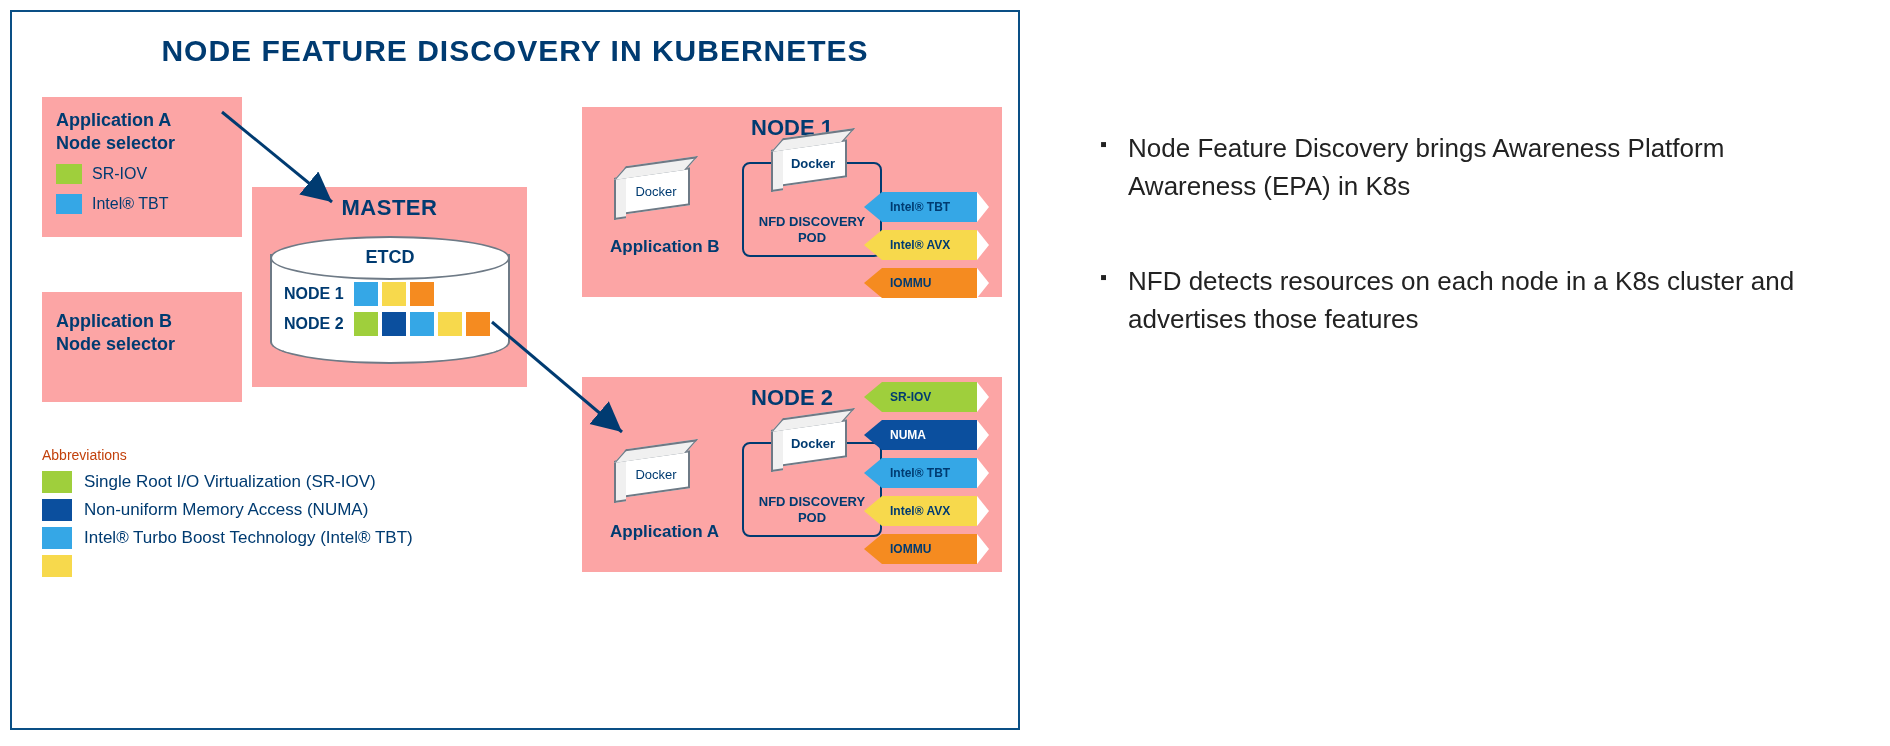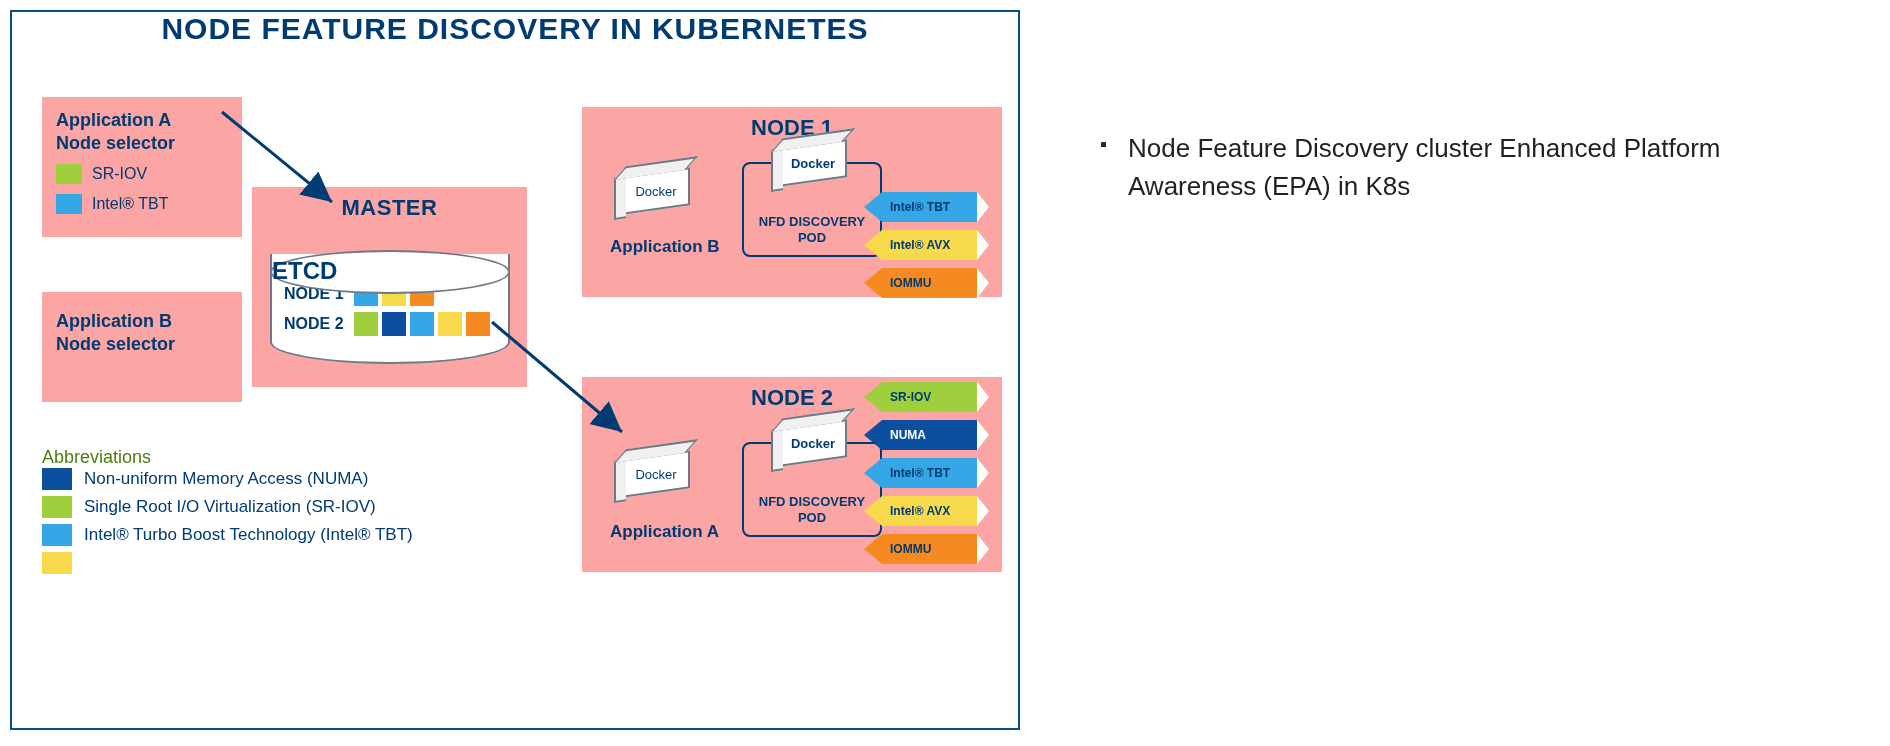--- a/index.html
+++ b/index.html
@@ -2,34 +2,34 @@
 <html><head>
 <meta charset="utf-8">
 <style>
   * { box-sizing: border-box; margin: 0; padding: 0; }
   body { font-family: Arial, Helvetica, sans-serif; background: #fff; width: 1890px; height: 746px; display: flex; }
   .diagram-wrap { width: 1010px; height: 720px; border: 2px solid #0a4f85; margin: 10px 0 0 10px; position: relative; background: #fff; }
   .right-col { flex: 1; padding: 130px 40px 0 80px; }
   .right-col ul { list-style: none; }
   .right-col li { font-size: 26px; color: #222; margin-bottom: 58px; line-height: 1.45; position: relative; padding-left: 28px; }
   .right-col li::before { content: "▪"; position: absolute; left: 0; top: 0; color: #222; font-size: 20px; }
-  .title { color: #003b71; font-weight: 800; letter-spacing: 1px; font-size: 30px; text-align: center; }
+  .title { color: #003b71; font-weight: 800; letter-spacing: 1px; font-size: 30px; text-align: center; padding-top: 22px; }
   .panel { background: #fca5a5; position: absolute; }
   .panel-label { color: #003b71; font-weight: 700; }
   .appA { left: 30px; top: 85px; width: 200px; height: 140px; padding: 12px 14px; }
   .appA .panel-label { font-size: 18px; line-height: 1.25; }
   .appB { left: 30px; top: 280px; width: 200px; height: 110px; padding: 18px 14px; }
   .appB .panel-label { font-size: 18px; line-height: 1.25; }
   .sel-item { display: flex; align-items: center; margin-top: 10px; }
   .swatch { width: 26px; height: 20px; margin-right: 10px; }
   .sel-item span { color: #003b71; font-size: 16px; }
   .master { left: 240px; top: 175px; width: 275px; height: 200px; }
   .master-title { color: #003b71; font-weight: 800; font-size: 22px; text-align: center; padding-top: 8px; letter-spacing: 0.5px; }
   .etcd { position: absolute; left: 18px; top: 45px; width: 240px; height: 140px; }
-  .cyl-top { position: absolute; top: 18px; left: 0; width: 240px; height: 44px; border: 2px solid #6e7a86; border-radius: 50%; background: #fff; z-index: 2; line-height: 38px; color: #003b71; font-weight: 700; font-size: 24px; }
+  .cyl-top { position: absolute; top: 4px; left: 0; width: 240px; height: 44px; border: 2px solid #6e7a86; border-radius: 50%; background: #fff; z-index: 2; text-align: center; line-height: 38px; color: #003b71; font-weight: 700; font-size: 18px; }
   .cyl-body { position: absolute; top: 22px; left: 0; width: 240px; height: 110px; border-left: 2px solid #6e7a86; border-right: 2px solid #6e7a86; border-bottom: 2px solid #6e7a86; border-radius: 0 0 120px 120px / 0 0 22px 22px; background: #fff; padding: 28px 12px 0 12px; }
   .etcd-row { display: flex; align-items: center; margin-bottom: 6px; }
   .etcd-row .nl { color: #003b71; font-weight: 700; font-size: 16px; width: 70px; }
   .sq { width: 24px; height: 24px; margin-right: 4px; }
   .node { left: 570px; width: 420px; }
   .node1 { top: 95px; height: 190px; }
   .node2 { top: 365px; height: 195px; }
   .node-title { color: #003b71; font-weight: 800; font-size: 22px; text-align: center; padding-top: 8px; }
   .docker-box { position: absolute; width: 68px; height: 38px; border: 2px solid #6e7a86; transform: skewY(-8deg); background: #fff; }
   .docker-box::before { content: ""; position: absolute; left: -10px; top: -2px; width: 10px; height: 38px; border: 2px solid #6e7a86; border-right: none; background: #f0f0f0; transform: skewX(0deg); }
@@ -48,21 +48,21 @@
   .feat-arrow { position: absolute; left: 870px; height: 30px; display: flex; align-items: center; }
   .fa-body { height: 30px; width: 95px; display: flex; align-items: center; padding-left: 8px; font-size: 12px; color: #003b71; font-weight: 600; position: relative; }
   .fa-body::before { content: ""; position: absolute; left: -18px; top: 0; border-top: 15px solid transparent; border-bottom: 15px solid transparent; border-right: 18px solid; border-right-color: inherit; }
   .fa-body::after { content: ""; position: absolute; right: -12px; top: 0; border-top: 15px solid transparent; border-bottom: 15px solid transparent; border-left: 12px solid #fff; }
   .c-green  { background: #9fcf3c; border-right-color: #9fcf3c; }
   .c-dblue  { background: #0b4f9e; border-right-color: #0b4f9e; color: #fff; }
   .c-lblue  { background: #35a7e6; border-right-color: #35a7e6; }
   .c-yellow { background: #f7d94c; border-right-color: #f7d94c; }
   .c-orange { background: #f58b20; border-right-color: #f58b20; }
   .abbrev { position: absolute; left: 30px; top: 435px; width: 480px; }
-  .abbrev-title { color: #4d7c0f; font-size: 18px; margin-bottom: 0; }
+  .abbrev-title { color: #c2410c; font-size: 14px; margin-bottom: 8px; }
   .abbrev-row { display: flex; align-items: center; margin-bottom: 6px; }
   .abbrev-row .swatch { width: 30px; height: 22px; margin-right: 12px; }
   .abbrev-row span { color: #003b71; font-size: 17px; }
   .arrow-svg { position: absolute; pointer-events: none; }
 </style>
 </head>
 <body>
 
 <div class="diagram-wrap">
   <div class="title">NODE FEATURE DISCOVERY IN KUBERNETES</div>
@@ -184,35 +184,36 @@
           <path d="M0,0 L10,5 L0,10 z" fill="#003b71"></path>
         </marker>
       </defs>
     <line x1="10" y1="10" x2="140" y2="120" stroke="#003b71" stroke-width="3" marker-end="url(#ah2)"></line>
   </svg>
 
   <div class="abbrev">
     <div class="abbrev-title">Abbreviations</div>
     <div id="abbrev-rows">
         <div class="abbrev-row">
+          <div class="swatch" style="background: rgb(159, 207, 60);"></div>
+          <span>Single Root I/O Virtualization (SR-IOV)</span>
+        </div>
+        <div class="abbrev-row">
           <div class="swatch" style="background: rgb(11, 79, 158);"></div>
           <span>Non-uniform Memory Access (NUMA)</span>
         </div>
         <div class="abbrev-row">
-          <div class="swatch" style="background: rgb(159, 207, 60);"></div>
-          <span>Single Root I/O Virtualization (SR-IOV)</span>
-        </div>
-        <div class="abbrev-row">
           <div class="swatch" style="background: rgb(53, 167, 230);"></div>
           <span>Intel® Turbo Boost Technology (Intel® TBT)</span>
         </div>
         <div class="abbrev-row">
           <div class="swatch" style="background: rgb(247, 217, 76);"></div>
         </div>
       </div>
   </div>
 </div>
 
 <div class="right-col">
   <ul id="bullets">
-      <li>Node Feature Discovery cluster Enhanced Platform Awareness (EPA) in K8s</li>
+      <li>Node Feature Discovery brings Awareness Platform Awareness (EPA) in K8s</li>
+      <li>NFD detects resources on each node in a K8s cluster and advertises those features</li>
     </ul>
 </div>
 
 </body></html>

